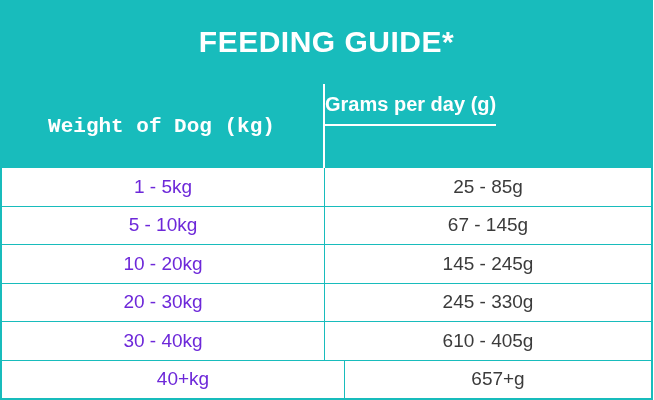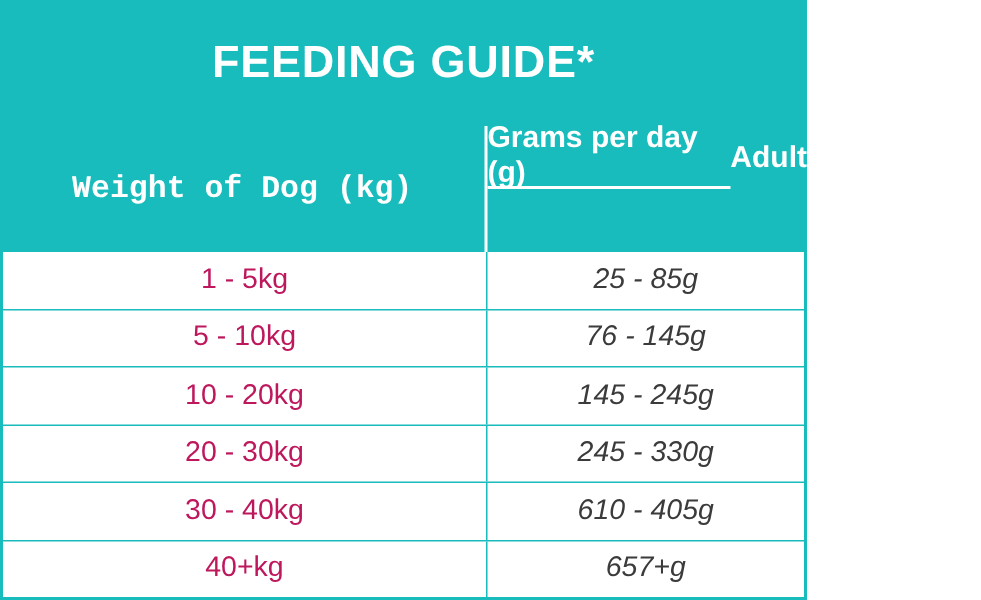--- a/index.html
+++ b/index.html
@@ -7,21 +7,21 @@
     padding: 0;
   }
   body {
     width: 654px;
     height: 400px;
     background: #ffffff;
     font-family: "Liberation Sans", sans-serif;
     overflow: hidden;
   }
   .feeding-table {
-    width: 538px;
+    width: 653px;
     height: 400px;
     box-sizing: border-box;
     display: flex;
     flex-direction: column;
     background: #ffffff;
   }
   .title-bar {
     background: #18bcbc;
     color: #ffffff;
     height: 84px;
@@ -90,37 +90,37 @@
     box-sizing: border-box;
   }
   .data-row {
     flex: 1;
     display: flex;
     box-sizing: border-box;
     border-bottom: 1.5px solid #18bcbc;
   }
   .data-row:last-child {
     border-bottom: none;
+    padding-left: 20px;
   }
   .cell-weight {
     width: 323px;
     box-sizing: border-box;
     border-right: 1.5px solid #18bcbc;
     display: flex;
     align-items: center;
     justify-content: center;
-    color: #be185d;
+    color: #6d28d9;
   }
   .cell-grams {
     flex: 1;
     display: flex;
     align-items: center;
     justify-content: center;
     color: #3b3b3b;
-    font-style: italic;
   }
   .cell-weight .cell-text,
   .cell-grams .cell-text {
     font-size: 19px;
   }
 </style>
 </head>
 <body>
 
 <div class="feeding-table">
@@ -130,43 +130,40 @@
   </div>
 
   <div class="header-band">
     <div class="header-left">
       <span class="cell-text">Weight of Dog (kg)</span>
     </div>
     <div class="header-right">
       <div class="header-right-top">
         <span class="cell-text">Grams per day (g)</span>
       </div>
-      <div class="header-right-bottom">
-        <span class="cell-text">Adult</span>
-      </div>
     </div>
   </div>
 
   <div class="body-rows">
 
     <div class="data-row">
       <div class="cell-weight">
         <span class="cell-text">1 - 5kg</span>
       </div>
       <div class="cell-grams">
         <span class="cell-text">25 - 85g</span>
       </div>
     </div>
 
     <div class="data-row">
       <div class="cell-weight">
         <span class="cell-text">5 - 10kg</span>
       </div>
       <div class="cell-grams">
-        <span class="cell-text">76 - 145g</span>
+        <span class="cell-text">67 - 145g</span>
       </div>
     </div>
 
     <div class="data-row">
       <div class="cell-weight">
         <span class="cell-text">10 - 20kg</span>
       </div>
       <div class="cell-grams">
         <span class="cell-text">145 - 245g</span>
       </div>

